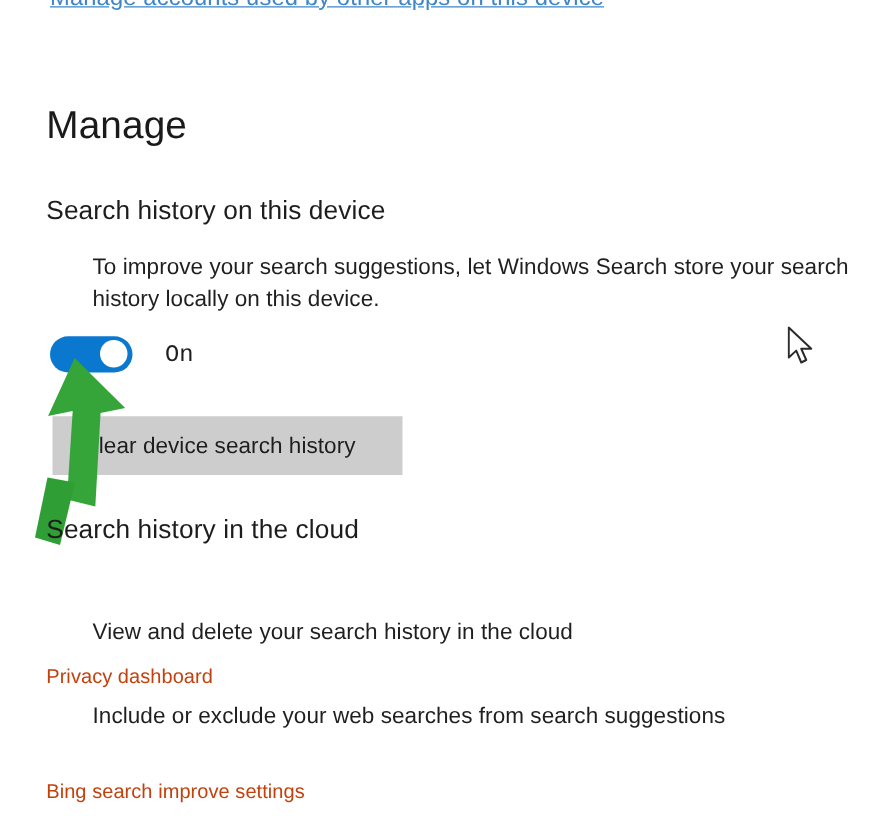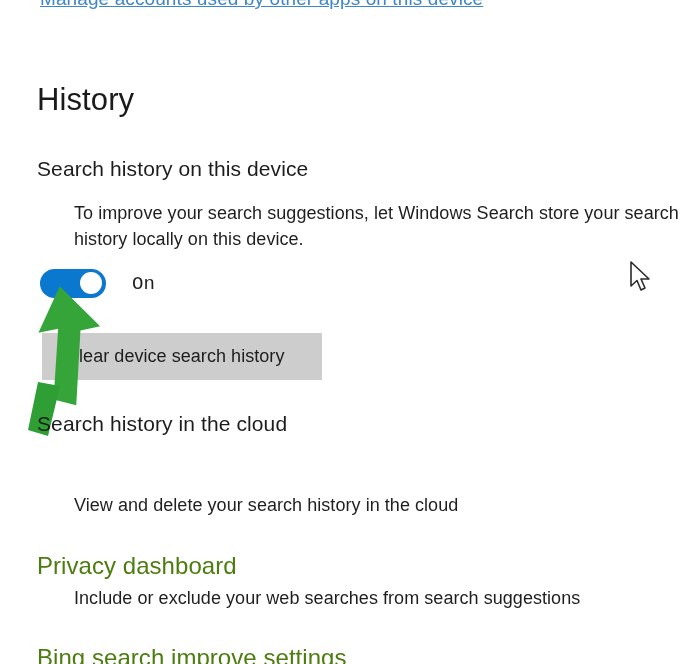--- a/index.html
+++ b/index.html
@@ -74,33 +74,32 @@
     line-height: 26px;
     color: #1f1f1f;
     letter-spacing: 0.05px;
     margin-left: 37px;
   }
   .body-text.desc {
     top: 200px;
     width: 650px;
   }
   .body-text.cloud-desc { top: 492px; white-space: nowrap; }
-  .body-text.web-desc   { top: 585px; white-space: nowrap; }
+  .body-text.web-desc   { top: 559px; white-space: nowrap; }
 
   .link {
     position: absolute;
     left: 37px;
-    font-size: 24px;
-    line-height: 26px;
-    color: #4d7c0f;
+    font-size: 16px;
+    line-height: 26px;
+    color: #c2410c;
     text-decoration: none;
     letter-spacing: 0.05px;
     white-space: nowrap;
     cursor: pointer;
-    margin-top: 24px;
   }
   .link.privacy { top: 529px; }
   .link.bing    { top: 621px; }
 
   
   .toggle-row {
     position: absolute;
     left: 40px;
     top: 269px;
     display: flex;
@@ -174,21 +173,21 @@
 </style>
 </head>
 <body>
 
 <div class="page">
 
   <div class="top-link-row">
     <a class="top-link" href="#">Manage accounts used by other apps on this device</a>
   </div>
 
-  <div class="h1">History</div>
+  <div class="h1">Manage</div>
 
   <div class="h2 device">Search history on this device</div>
 
   <div class="body-text desc">To improve your search suggestions, let Windows Search store your search history locally on this device.</div>
 
   <div class="toggle-row">
     <div class="toggle">
       <div class="knob"></div>
     </div>
     <span class="toggle-label">On</span>

